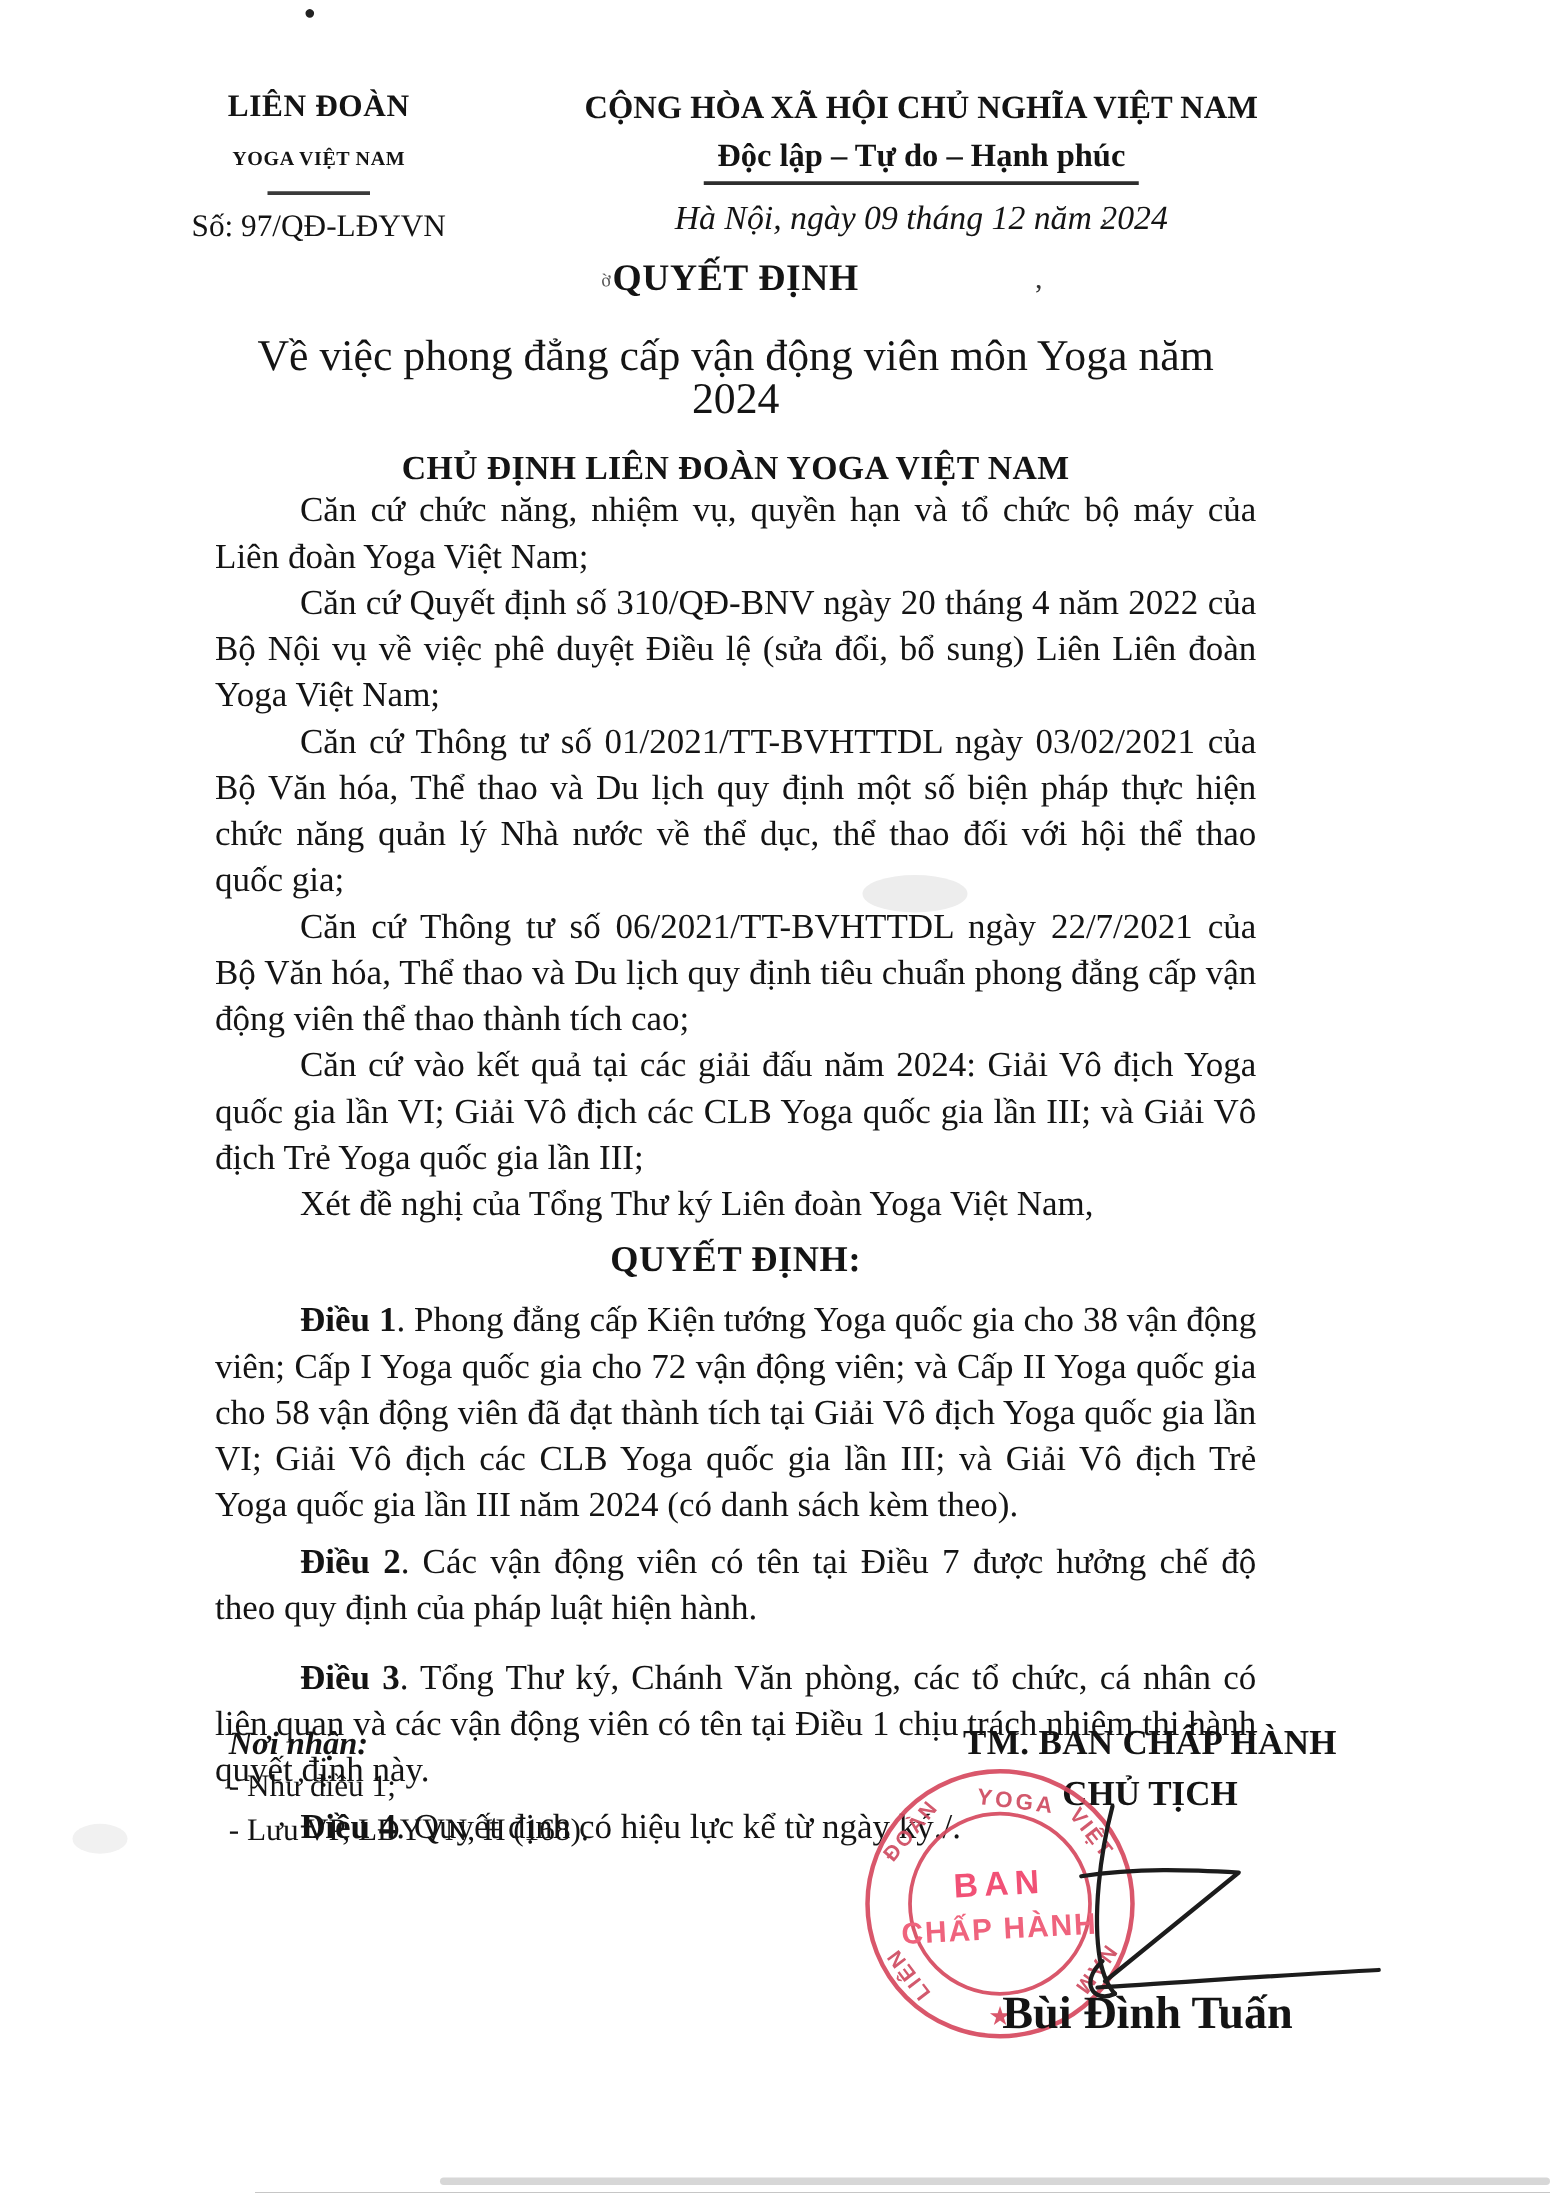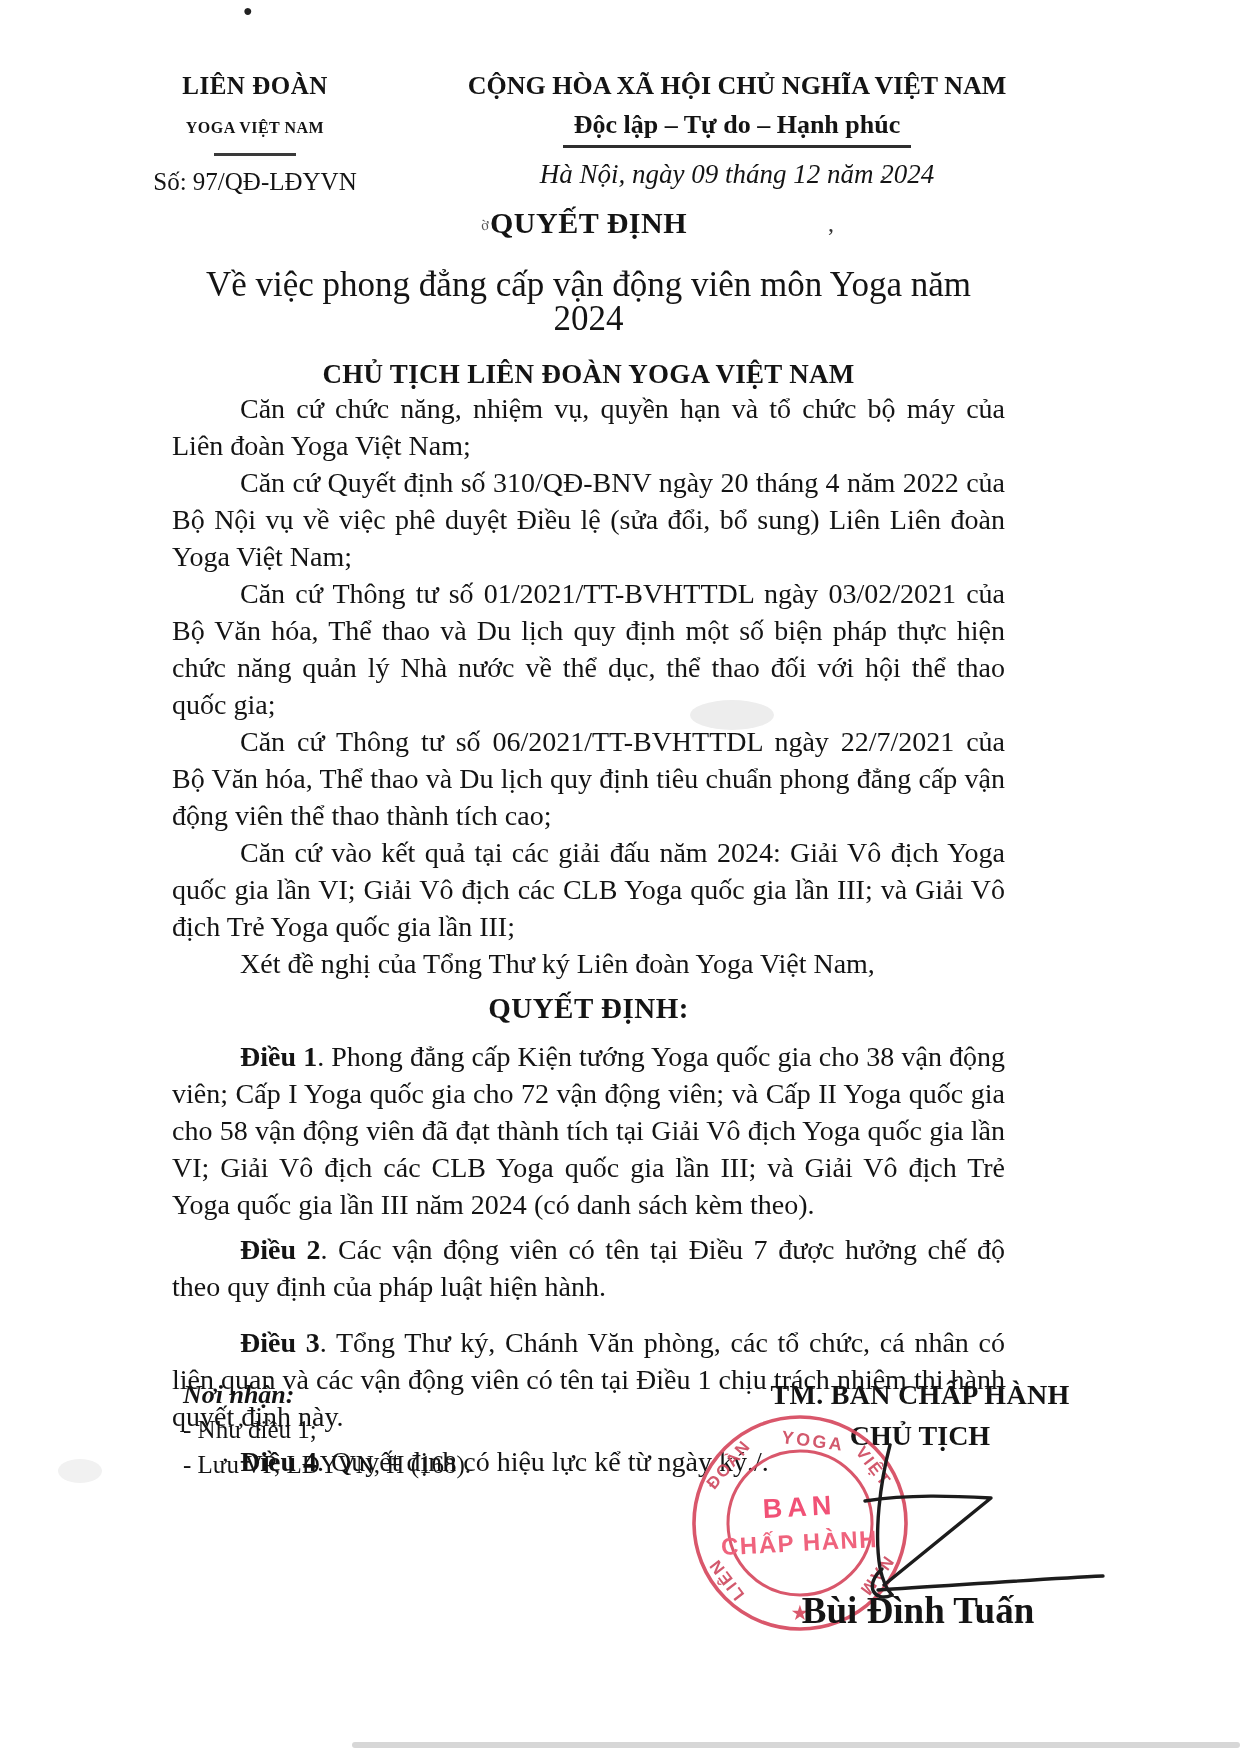--- a/index.html
+++ b/index.html
@@ -80,21 +80,21 @@
   <div class="hdr-right">
     <div class="nat1">CỘNG HÒA XÃ HỘI CHỦ NGHĨA VIỆT NAM</div>
     <div class="nat2">Độc lập – Tự do – Hạnh phúc</div>
     <div class="rule"></div>
     <div class="pdate">Hà Nội, ngày 09 tháng 12 năm 2024</div>
   </div>
 
   <div class="title-block">
     <div class="doc-type">QUYẾT ĐỊNH</div>
     <div class="subject">Về việc phong đẳng cấp vận động viên môn Yoga năm 2024</div>
-    <div class="authority">CHỦ TỊCH LIÊN ĐOÀN YOGA VIỆT NAM</div>
+    <div class="authority">CHỦ ĐỊNH LIÊN ĐOÀN YOGA VIỆT NAM</div>
   </div>
 
   <div class="body-text">
     <p>Căn cứ chức năng, nhiệm vụ, quyền hạn và tổ chức bộ máy của Liên đoàn Yoga Việt Nam;</p>
     <p>Căn cứ Quyết định số 310/QĐ-BNV ngày 20 tháng 4 năm 2022 của Bộ Nội vụ về việc phê duyệt Điều lệ (sửa đổi, bổ sung) Liên Liên đoàn Yoga Việt Nam;</p>
     <p>Căn cứ Thông tư số 01/2021/TT-BVHTTDL ngày 03/02/2021 của Bộ Văn hóa, Thể thao và Du lịch quy định một số biện pháp thực hiện chức năng quản lý Nhà nước về thể dục, thể thao đối với hội thể thao quốc gia;</p>
     <p>Căn cứ Thông tư số 06/2021/TT-BVHTTDL ngày 22/7/2021 của Bộ Văn hóa, Thể thao và Du lịch quy định tiêu chuẩn phong đẳng cấp vận động viên thể thao thành tích cao;</p>
     <p>Căn cứ vào kết quả tại các giải đấu năm 2024: Giải Vô địch Yoga quốc gia lần VI; Giải Vô địch các CLB Yoga quốc gia lần III; và Giải Vô địch Trẻ Yoga quốc gia lần III;</p>
     <p>Xét đề nghị của Tổng Thư ký Liên đoàn Yoga Việt Nam,</p>
 

